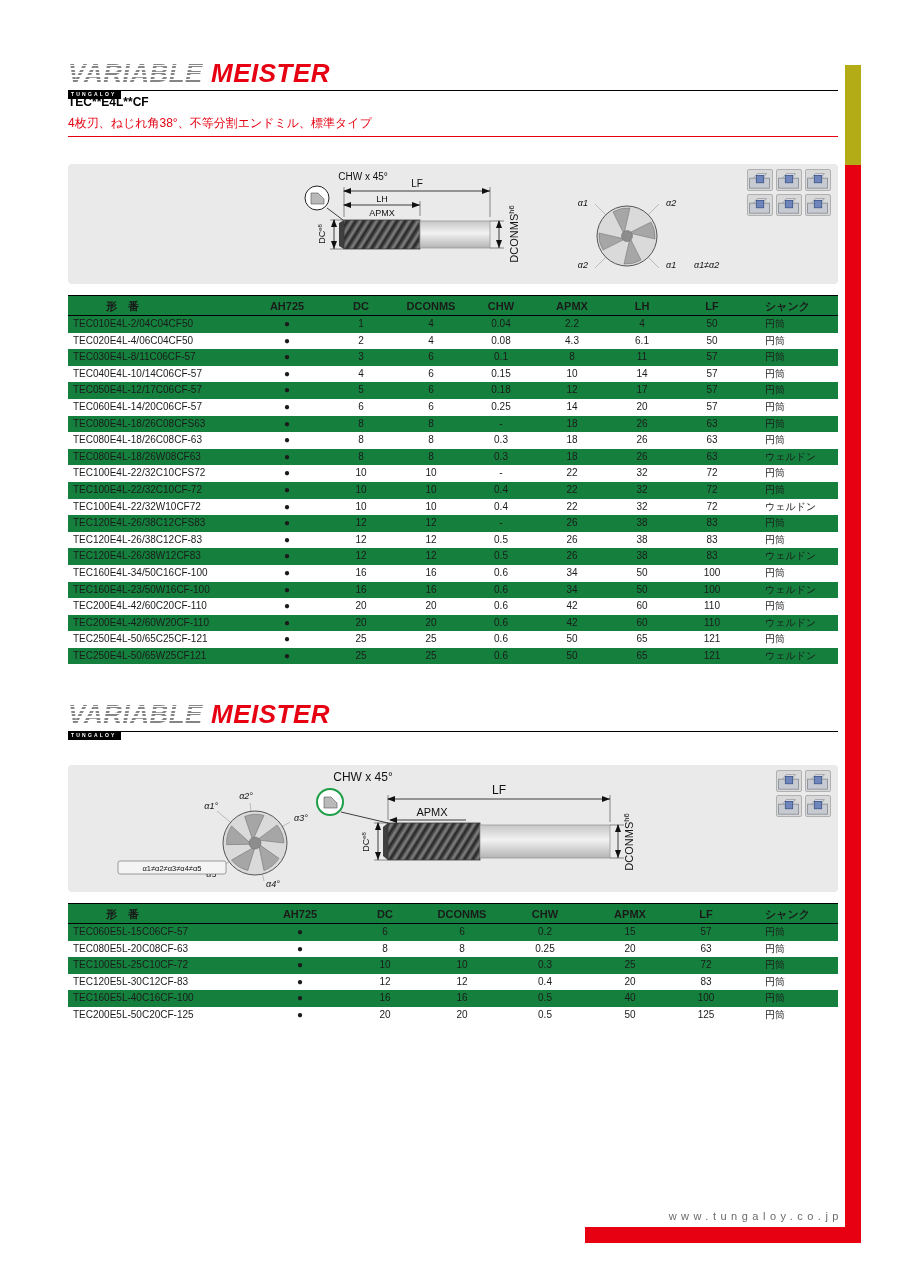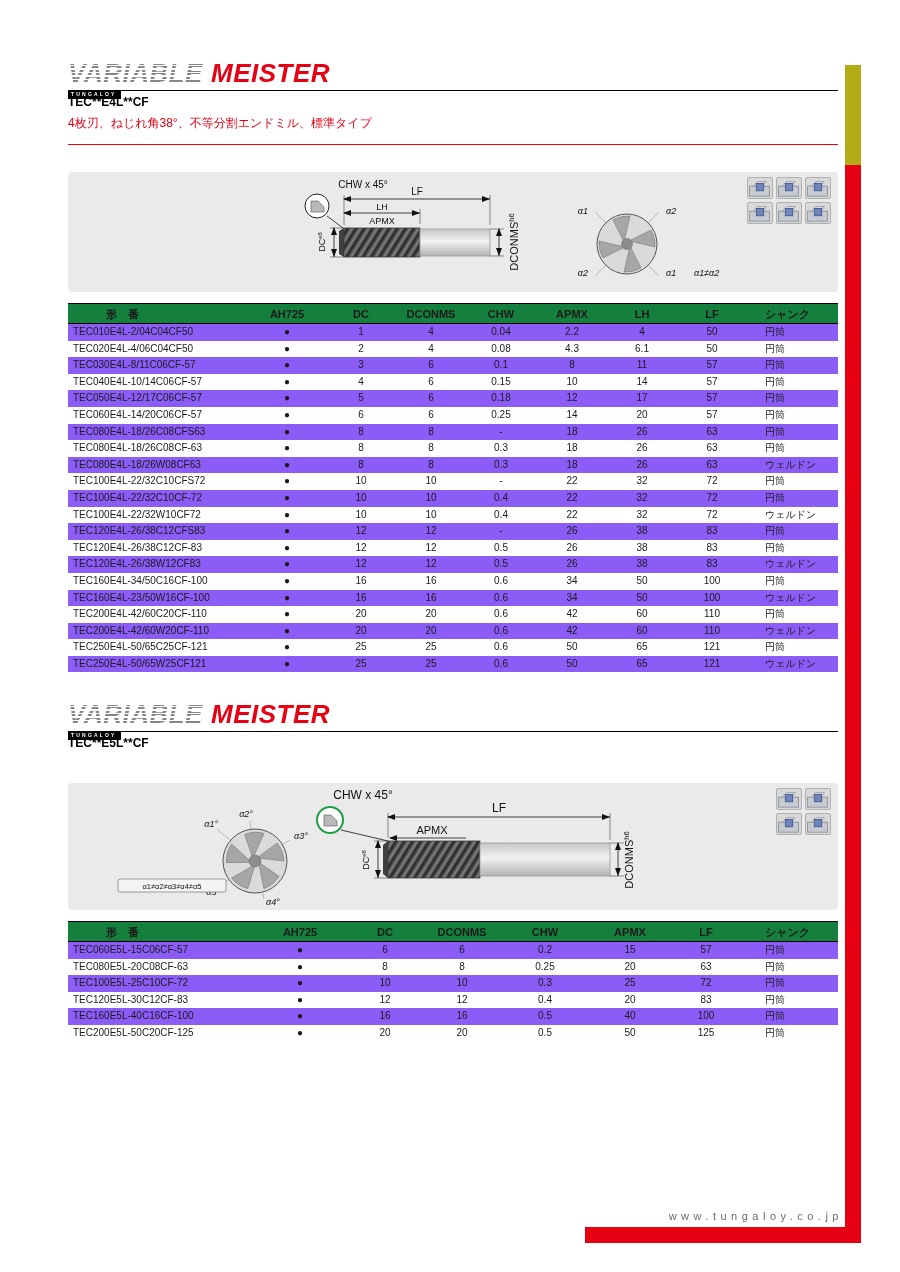--- a/index.html
+++ b/index.html
@@ -20,38 +20,38 @@
   .vwrap{display:inline-block;vertical-align:top;line-height:1}
   .vtext{display:block;font-style:italic;font-weight:900;font-size:26px;line-height:20px;letter-spacing:.5px;color:#8c8c8c}
   @supports (-webkit-background-clip:text){
     .vtext{background:repeating-linear-gradient(to bottom,#858585 0 2px,#ffffff 2px 3.4px);
       -webkit-background-clip:text;background-clip:text;color:transparent;-webkit-text-fill-color:transparent}
   }
   .tgl{display:inline-block;background:#000;color:#fff;font-size:5px;font-weight:700;letter-spacing:2.2px;padding:1px 4px 1px 3px;line-height:1.1;margin-top:1px}
   .mtext{display:inline-block;vertical-align:top;font-style:italic;font-weight:900;font-size:26px;line-height:20px;color:#e60012;margin-left:8px;letter-spacing:.5px}
 
   .model{margin-top:4px;font-size:12px;font-weight:700;color:#000}
-  .sub{margin-top:6px;padding-bottom:12px;border-bottom:1.5px solid #e60012;color:#e60012;font-size:12px}
+  .sub{margin-top:6px;padding-bottom:4px;border-bottom:1.5px solid #e60012;color:#e60012;font-size:12px}
 
   
   .figure{position:relative;margin-top:27px;height:120px;background:#eaeaea;border-radius:4px}
   #sec2 .figure{margin-top:33px;height:127px}
   .figsvg{position:absolute;left:0;top:0;width:100%;height:100%}
   .figsvg text{font-family:"Liberation Sans","DejaVu Sans",sans-serif;fill:#111}
   .d6{font-size:6px}.d7{font-size:7.5px}.d9{font-size:9px}
   .d9i{font-size:9px;font-style:italic}
   .d10{font-size:10px}.d11{font-size:11px}.d12{font-size:12px}
   .appgrid{position:absolute;top:5px;right:7px;display:grid;grid-template-columns:repeat(3,26px);gap:3px}
   #sec2 .appgrid{grid-template-columns:repeat(2,26px)}
   .app-icon{width:26px;height:22px;background:#d9d9d9;border:1px solid #b0b0b0;border-radius:2px;display:flex;align-items:center;justify-content:center}
 
   
   .dtable{margin-top:11px;border-top:1px solid #000;font-size:10px;color:#1a1a1a}
   .trow{display:flex;height:16.6px;line-height:16.6px}
-  .trow.shade{background:#8b5cf6}
+  .trow.shade{background:#15803d}
   .trow.thead{height:20px;line-height:20px;font-weight:700;font-size:11px;border-bottom:1.2px solid #000;background:#15803d}
   .tcell{display:block;text-align:center;white-space:nowrap;overflow:hidden}
   .trow .tcell:first-child{text-align:left;padding-left:5px}
   .trow.thead .tcell:first-child{text-align:left;padding-left:38px}
   .t1 .tcell:nth-child(1){width:185px}
   .t1 .tcell:nth-child(2){width:68px}
   .t1 .tcell:nth-child(3){width:80px}
   .t1 .tcell:nth-child(4){width:60px}
   .t1 .tcell:nth-child(5){width:80px}
   .t1 .tcell:nth-child(6){width:62px}
@@ -460,21 +460,20 @@
       </div>
   </div>
 
   <div class="section" id="sec2">
     <div class="brand">
       <span class="vwrap">
         <span class="vtext">VARIABLE</span>
         <span class="tgl">TUNGALOY</span>
       </span><span class="mtext">MEISTER</span>
     </div>
-    <div class="model">TEC**E5L**CF</div>
 
     <div class="figure">
       <svg class="figsvg" viewBox="0 0 770 127">
         <defs>
           <pattern id="flB" width="7" height="7" patternUnits="userSpaceOnUse" patternTransform="rotate(32)">
             <rect width="7" height="7" fill="#575757"></rect>
             <rect x="0" width="2.4" height="7" fill="#2c2c2c"></rect>
             <rect x="4.3" width="1.2" height="7" fill="#8f8f8f"></rect>
           </pattern>
           <linearGradient id="shB" x1="0" y1="0" x2="0" y2="1">

